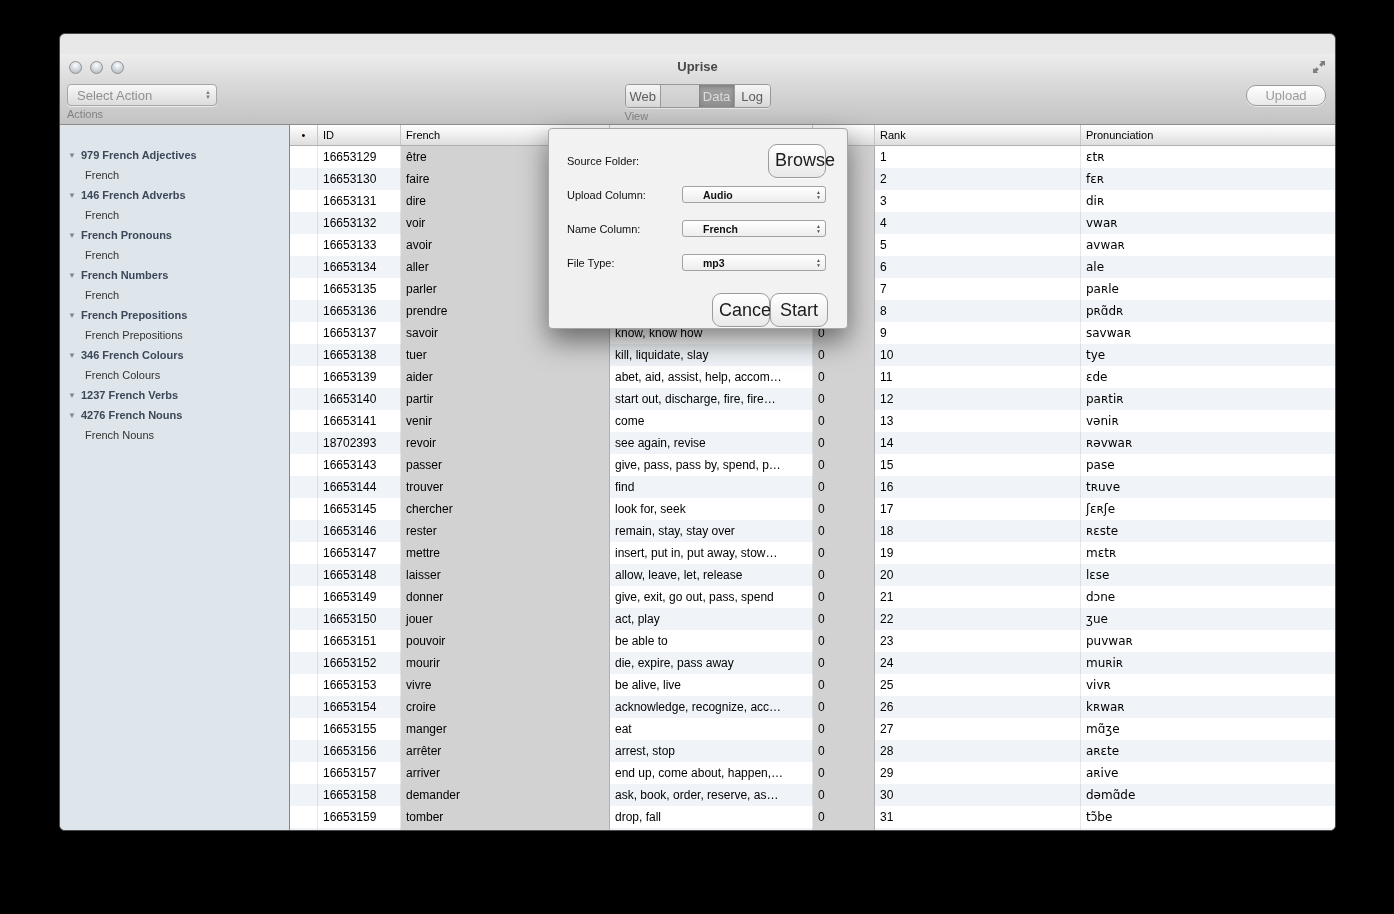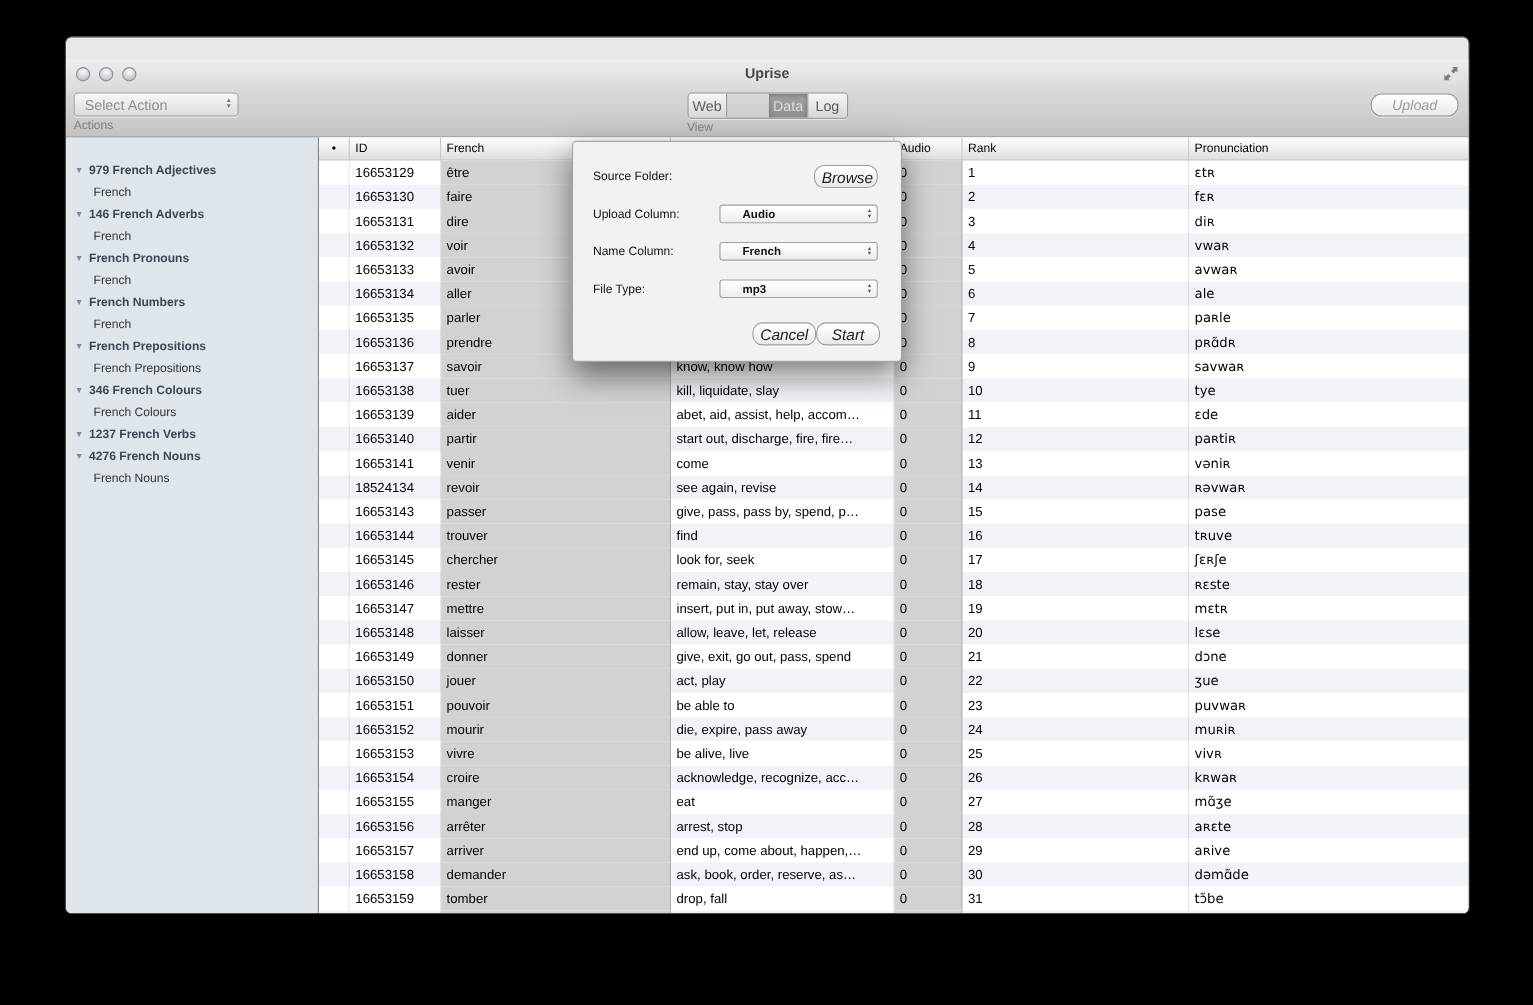--- a/index.html
+++ b/index.html
@@ -28,21 +28,21 @@
   .tb-center{position:absolute;left:50%;top:3px;transform:translateX(-50%);width:146px;}
   .segments{display:flex;height:22px;border:1px solid #979797;border-radius:4px;overflow:hidden;
     box-shadow:0 1px 0 rgba(255,255,255,.5);}
   .seg{flex:1;display:flex;align-items:center;justify-content:center;font-size:13px;color:#5d5d5d;
     background:linear-gradient(180deg,#f6f6f6,#d7d7d7);border-right:1px solid #9a9a9a;}
   .seg:last-child{border-right:none;}
   .seg.sel{background:linear-gradient(180deg,#a4a4a4,#8f8f8f);color:#dcdcdc;
     box-shadow:inset 0 2px 4px rgba(0,0,0,.25);margin-left:38px;}
   .btn{font-family:"Liberation Sans",sans-serif;border:1px solid #9c9c9c;border-radius:10px;
     background:linear-gradient(180deg,#ffffff,#e9e9e9);font-size:12px;color:#1c1c1c;
-    box-shadow:0 1px 0 rgba(255,255,255,.6);font-style:italic;}
+    box-shadow:0 1px 0 rgba(255,255,255,.6);}
   .upload{position:absolute;right:9px;top:4px;width:80px;height:21px;color:#9b9b9b;font-size:13px;}
   
   .content{position:relative;height:727px;display:flex;}
   .sidebar{width:230px;background:#dee5eb;border-right:1px solid #868686;box-sizing:border-box;
     padding-top:20px;flex:none;}
   .sb-h{height:20px;line-height:20px;font-size:11px;font-weight:bold;color:#3c4858;padding-left:8px;
     white-space:nowrap;}
   .sb-h .tri{display:inline-block;font-size:8px;color:#7c8a99;margin-right:5px;vertical-align:1px;}
   .sb-i{height:20px;line-height:20px;font-size:11px;color:#333;padding-left:25px;white-space:nowrap;}
   .sb-i.sel{background:linear-gradient(180deg,#9dabbb 0%,#8294a7 100%);border-top:1px solid #6d7e90;
@@ -63,28 +63,28 @@
   .td.ipa{font-family:"DejaVu Sans",sans-serif;font-size:12px;}
   .td.partial{text-align:right;padding-right:12px;}
   .c0{width:28px;flex:none;}
   .c1{width:83px;flex:none;}
   .c2{width:209px;flex:none;}
   .c3{width:203px;flex:none;}
   .c4{width:62px;flex:none;}
   .c5{width:206px;flex:none;}
   .c6{flex:1;border-right:none!important;}
   
-  .dialog{position:absolute;left:460px;top:3px;width:300px;height:201px;background:#f2f2f2;
+  .dialog{position:absolute;left:488px;top:3px;width:300px;height:201px;background:#f2f2f2;
     border:1px solid #a6a6a6;border-radius:4px;box-sizing:border-box;z-index:10;
     box-shadow:0 12px 28px rgba(0,0,0,.5);padding:22px 21px 0 18px;}
   .dlg-row{display:flex;align-items:center;height:19px;margin-bottom:15px;}
   .dlg-label{width:115px;font-size:11px;color:#111;flex:none;}
   .dlg-ctrl{width:146px;display:flex;}
   .dlg-ctrl.end{justify-content:flex-end;}
-  .btn.sm{width:58px;height:21px;border-radius:9px;font-size:14px;}
+  .btn.sm{width:58px;height:34px;border-radius:9px;font-size:18px;}
   .combo{flex:1;height:17px;border:1px solid #a2a2a2;border-radius:3px;
     background:linear-gradient(180deg,#ffffff,#ededed);display:flex;align-items:center;
     justify-content:space-between;padding:0 4px 0 20px;box-sizing:border-box;}
   .combo .cv{font-size:10.5px;font-weight:bold;color:#111;}
   .stepper{display:flex;flex-direction:column;align-items:center;color:#555;}
   .stepper i{font-style:normal;font-size:5px;line-height:4.5px;}
   .dlg-buttons{display:flex;margin-left:115px;width:146px;justify-content:flex-end;margin-top:21px;}
 </style>
 </head>
 <body>
@@ -268,21 +268,21 @@
             <div class="td c0"></div>
             <div class="td c1">16653141</div>
             <div class="td c2 hl">venir</div>
             <div class="td c3">come</div>
             <div class="td c4 hl">0</div>
             <div class="td c5">13</div>
             <div class="td c6 ipa">vəniʀ</div>
           </div>
           <div class="tr alt">
             <div class="td c0"></div>
-            <div class="td c1">18524134</div>
+            <div class="td c1">18702393</div>
             <div class="td c2 hl">revoir</div>
             <div class="td c3">see again, revise</div>
             <div class="td c4 hl">0</div>
             <div class="td c5">14</div>
             <div class="td c6 ipa">ʀəvwaʀ</div>
           </div>
           <div class="tr">
             <div class="td c0"></div>
             <div class="td c1">16653143</div>
             <div class="td c2 hl">passer</div>

